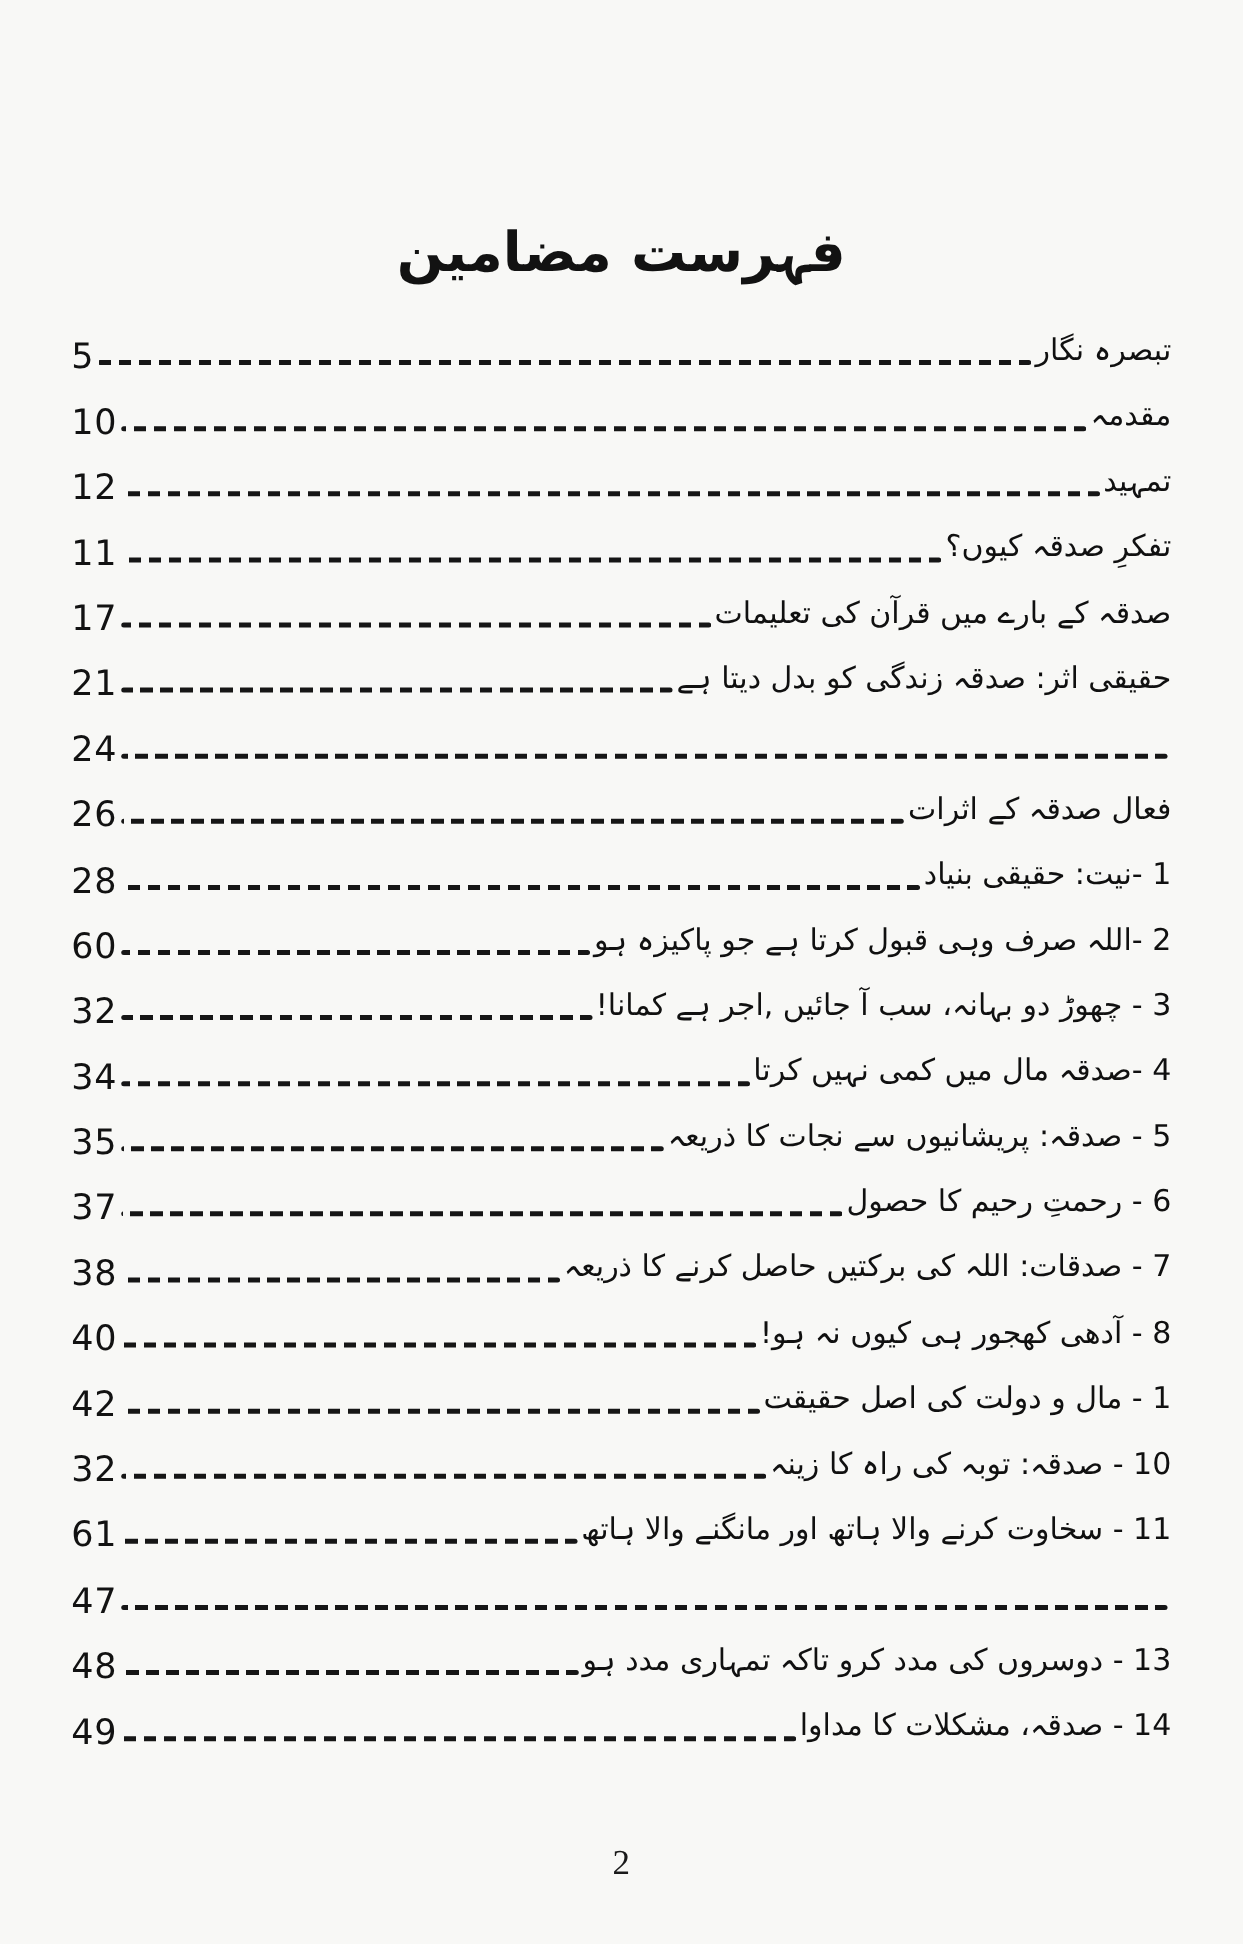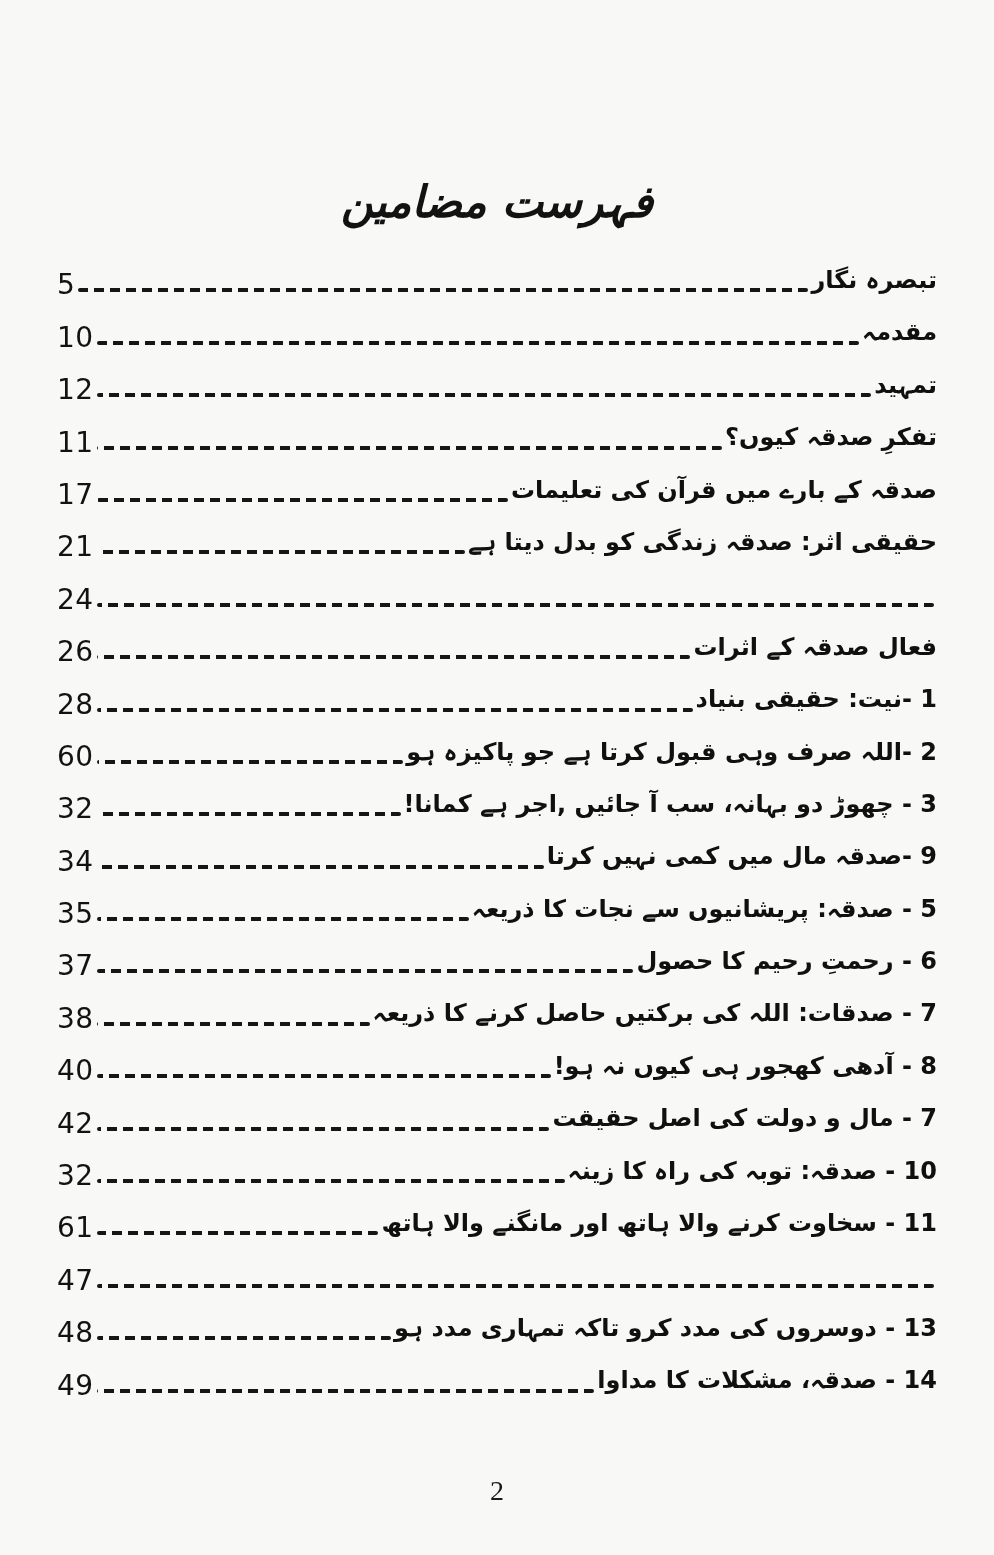--- a/index.html
+++ b/index.html
@@ -24,41 +24,39 @@
     position: absolute;
     top: 176px;
     left: 0;
     width: 100%;
     margin: 0;
     text-align: center;
     font-size: 44px;
     font-weight: bold;
     letter-spacing: -1px;
     color: #121212;
-    font-style: italic;
   }
   .toc {
     position: absolute;
     top: 248px;
     left: 57px;
     right: 57px;
   }
   .toc-row {
     display: flex;
     direction: rtl;
     align-items: flex-end;
     height: 52.4px;
   }
   .entry-title {
     font-size: 24px;
     white-space: nowrap;
     padding-bottom: 7px;
     line-height: 1.1;
     color: #101010;
-    font-weight: bold;
   }
   .leader {
     flex: 1 1 auto;
     height: 4px;
     margin: 0 3px;
     margin-bottom: 8px;
     border-radius: 3px;
     background: repeating-linear-gradient(
       to left,
       #161616 0px, #161616 10px,
@@ -152,21 +150,21 @@
         <span class="entry-page">60</span>
       </div>
 
       <div class="toc-row">
         <span class="entry-title" dir="rtl">3 - چھوڑ دو بہانہ، سب آ جائیں ,اجر ہے کمانا!</span>
         <span class="leader"></span>
         <span class="entry-page">32</span>
       </div>
 
       <div class="toc-row">
-        <span class="entry-title" dir="rtl">9 -صدقہ مال میں کمی نہیں کرتا</span>
+        <span class="entry-title" dir="rtl">4 -صدقہ مال میں کمی نہیں کرتا</span>
         <span class="leader"></span>
         <span class="entry-page">34</span>
       </div>
 
       <div class="toc-row">
         <span class="entry-title" dir="rtl">5 - صدقہ: پریشانیوں سے نجات کا ذریعہ</span>
         <span class="leader"></span>
         <span class="entry-page">35</span>
       </div>
 
@@ -182,21 +180,21 @@
         <span class="entry-page">38</span>
       </div>
 
       <div class="toc-row">
         <span class="entry-title" dir="rtl">8 - آدھی کھجور ہی کیوں نہ ہو!</span>
         <span class="leader"></span>
         <span class="entry-page">40</span>
       </div>
 
       <div class="toc-row">
-        <span class="entry-title" dir="rtl">7 - مال و دولت کی اصل حقیقت</span>
+        <span class="entry-title" dir="rtl">1 - مال و دولت کی اصل حقیقت</span>
         <span class="leader"></span>
         <span class="entry-page">42</span>
       </div>
 
       <div class="toc-row">
         <span class="entry-title" dir="rtl">10 - صدقہ: توبہ کی راہ کا زینہ</span>
         <span class="leader"></span>
         <span class="entry-page">32</span>
       </div>
 

